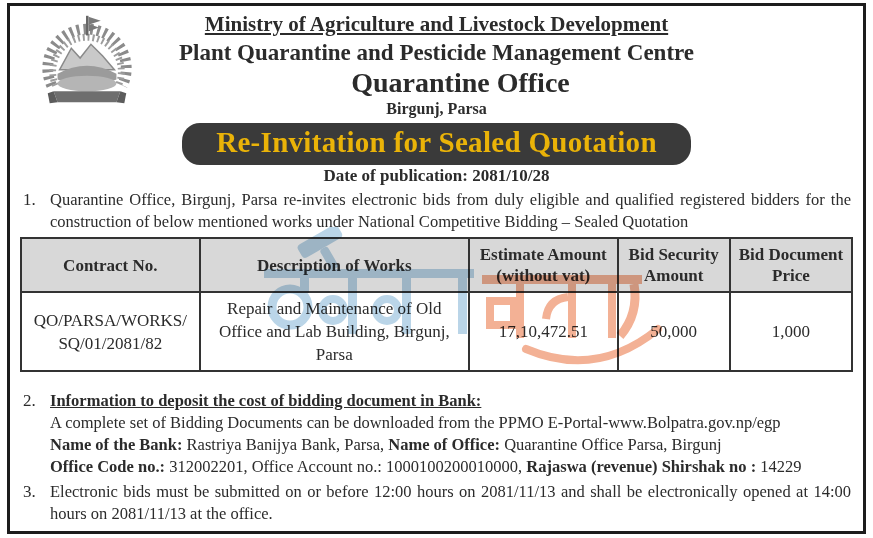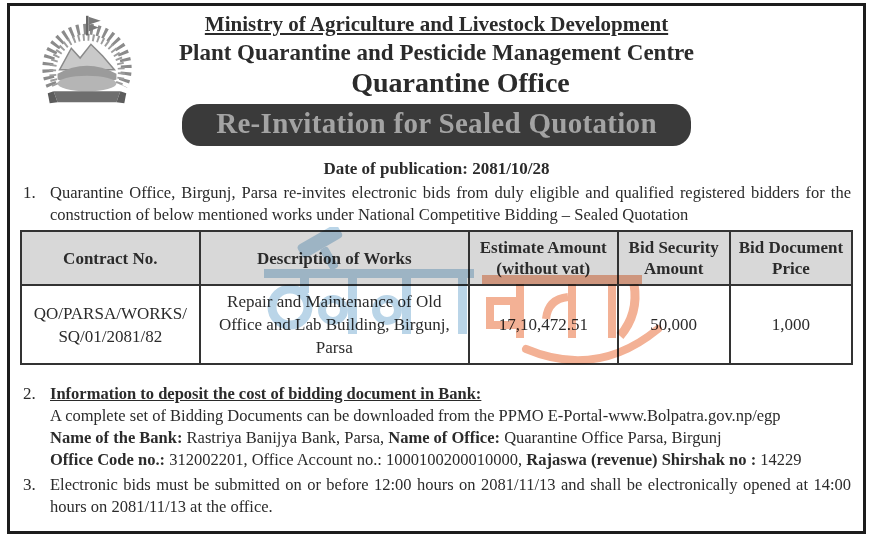--- a/index.html
+++ b/index.html
@@ -13,25 +13,25 @@
     border:3px solid #1d1d1d; overflow:hidden; background:#fff;
   }
   .header { position:relative; text-align:center; padding-top:5px; }
   .emblem { position:absolute; left:24px; top:2px; width:106px; height:100px; }
   .h1 { font-size:18px;  font-weight:bold; line-height:22px; }
   .h2 { font-size:21px;  font-weight:bold; line-height:27px;text-decoration:underline; }
   .h3 { font-size:23px;  font-weight:bold; line-height:29px; }
   .h4 { font-size:28px;  font-weight:bold; line-height:32px;padding-left:48px; }
   .h5 { font-size:16px;  font-weight:bold; line-height:19px; }
   .banner {
-    margin:5px auto 0; width:fit-content; background:#3a3a3a; color:#a3a3a3;
+    margin:5px auto 0; width:fit-content; background:#3a3a3a; color:#eab308;
     font-size:29px; font-weight:bold; line-height:33px;
     padding:3px 34px 6px; border-radius:18px; letter-spacing:.3px;
   }
-  .date-line { text-align:center; font-weight:bold; font-size:17px; line-height:21px; margin-top:12px; }
+  .date-line { text-align:center; font-weight:bold; font-size:17px; line-height:21px; margin-top:0; }
   .items { margin:3px 12px 0 12px; }
   .item { position:relative; padding-left:28px; font-size:16.5px; line-height:22px; text-align:justify; margin-top:3px; }
   .item .num { position:absolute; left:1px; top:0; font-size:17px; }
   .b  { font-weight:bold; }
   .ul { font-weight:bold; text-decoration:underline; }
   .line { display:block; }
   .table-wrap { margin:4px 10px 18px 10px; }
   table { border-collapse:collapse; width:100%; }
   th {
     background:#d8d8d8; border:2px solid #333333; font-size:17px; font-weight:bold;
@@ -62,20 +62,21 @@
         <path d="M26,62 L38,40 L47,50 L58,36 L70,48 L82,62 Z" fill="#c9c9c9" stroke="#8a8a8a" stroke-width="1.5"></path>
         <path d="M24,66 Q54,50 84,66 L84,72 Q54,84 24,72 Z" fill="#9b9b9b"></path>
         <ellipse cx="54" cy="76" rx="30" ry="8" fill="#b5b5b5"></ellipse>
         <path d="M20,84 L88,84 L84,95 L24,95 Z" fill="#6e6e6e"></path>
         <path d="M14,86 L20,84 L24,95 L16,96 Z" fill="#5c5c5c"></path>
         <path d="M94,86 L88,84 L84,95 L92,96 Z" fill="#5c5c5c"></path>
       </svg>
       <div class="h2">Ministry of Agriculture and Livestock Development</div>
       <div class="h3">Plant Quarantine and Pesticide Management Centre</div>
       <div class="h4">Quarantine Office</div>
+      <div class="h5">Birgunj, Parsa</div>
     </div>
 
     <div class="banner">Re-Invitation for Sealed Quotation</div>
 
     <div class="date-line">
       <span>Date of publication:</span>
       <span>2081/10/28</span>
     </div>
 
     <div class="items">

